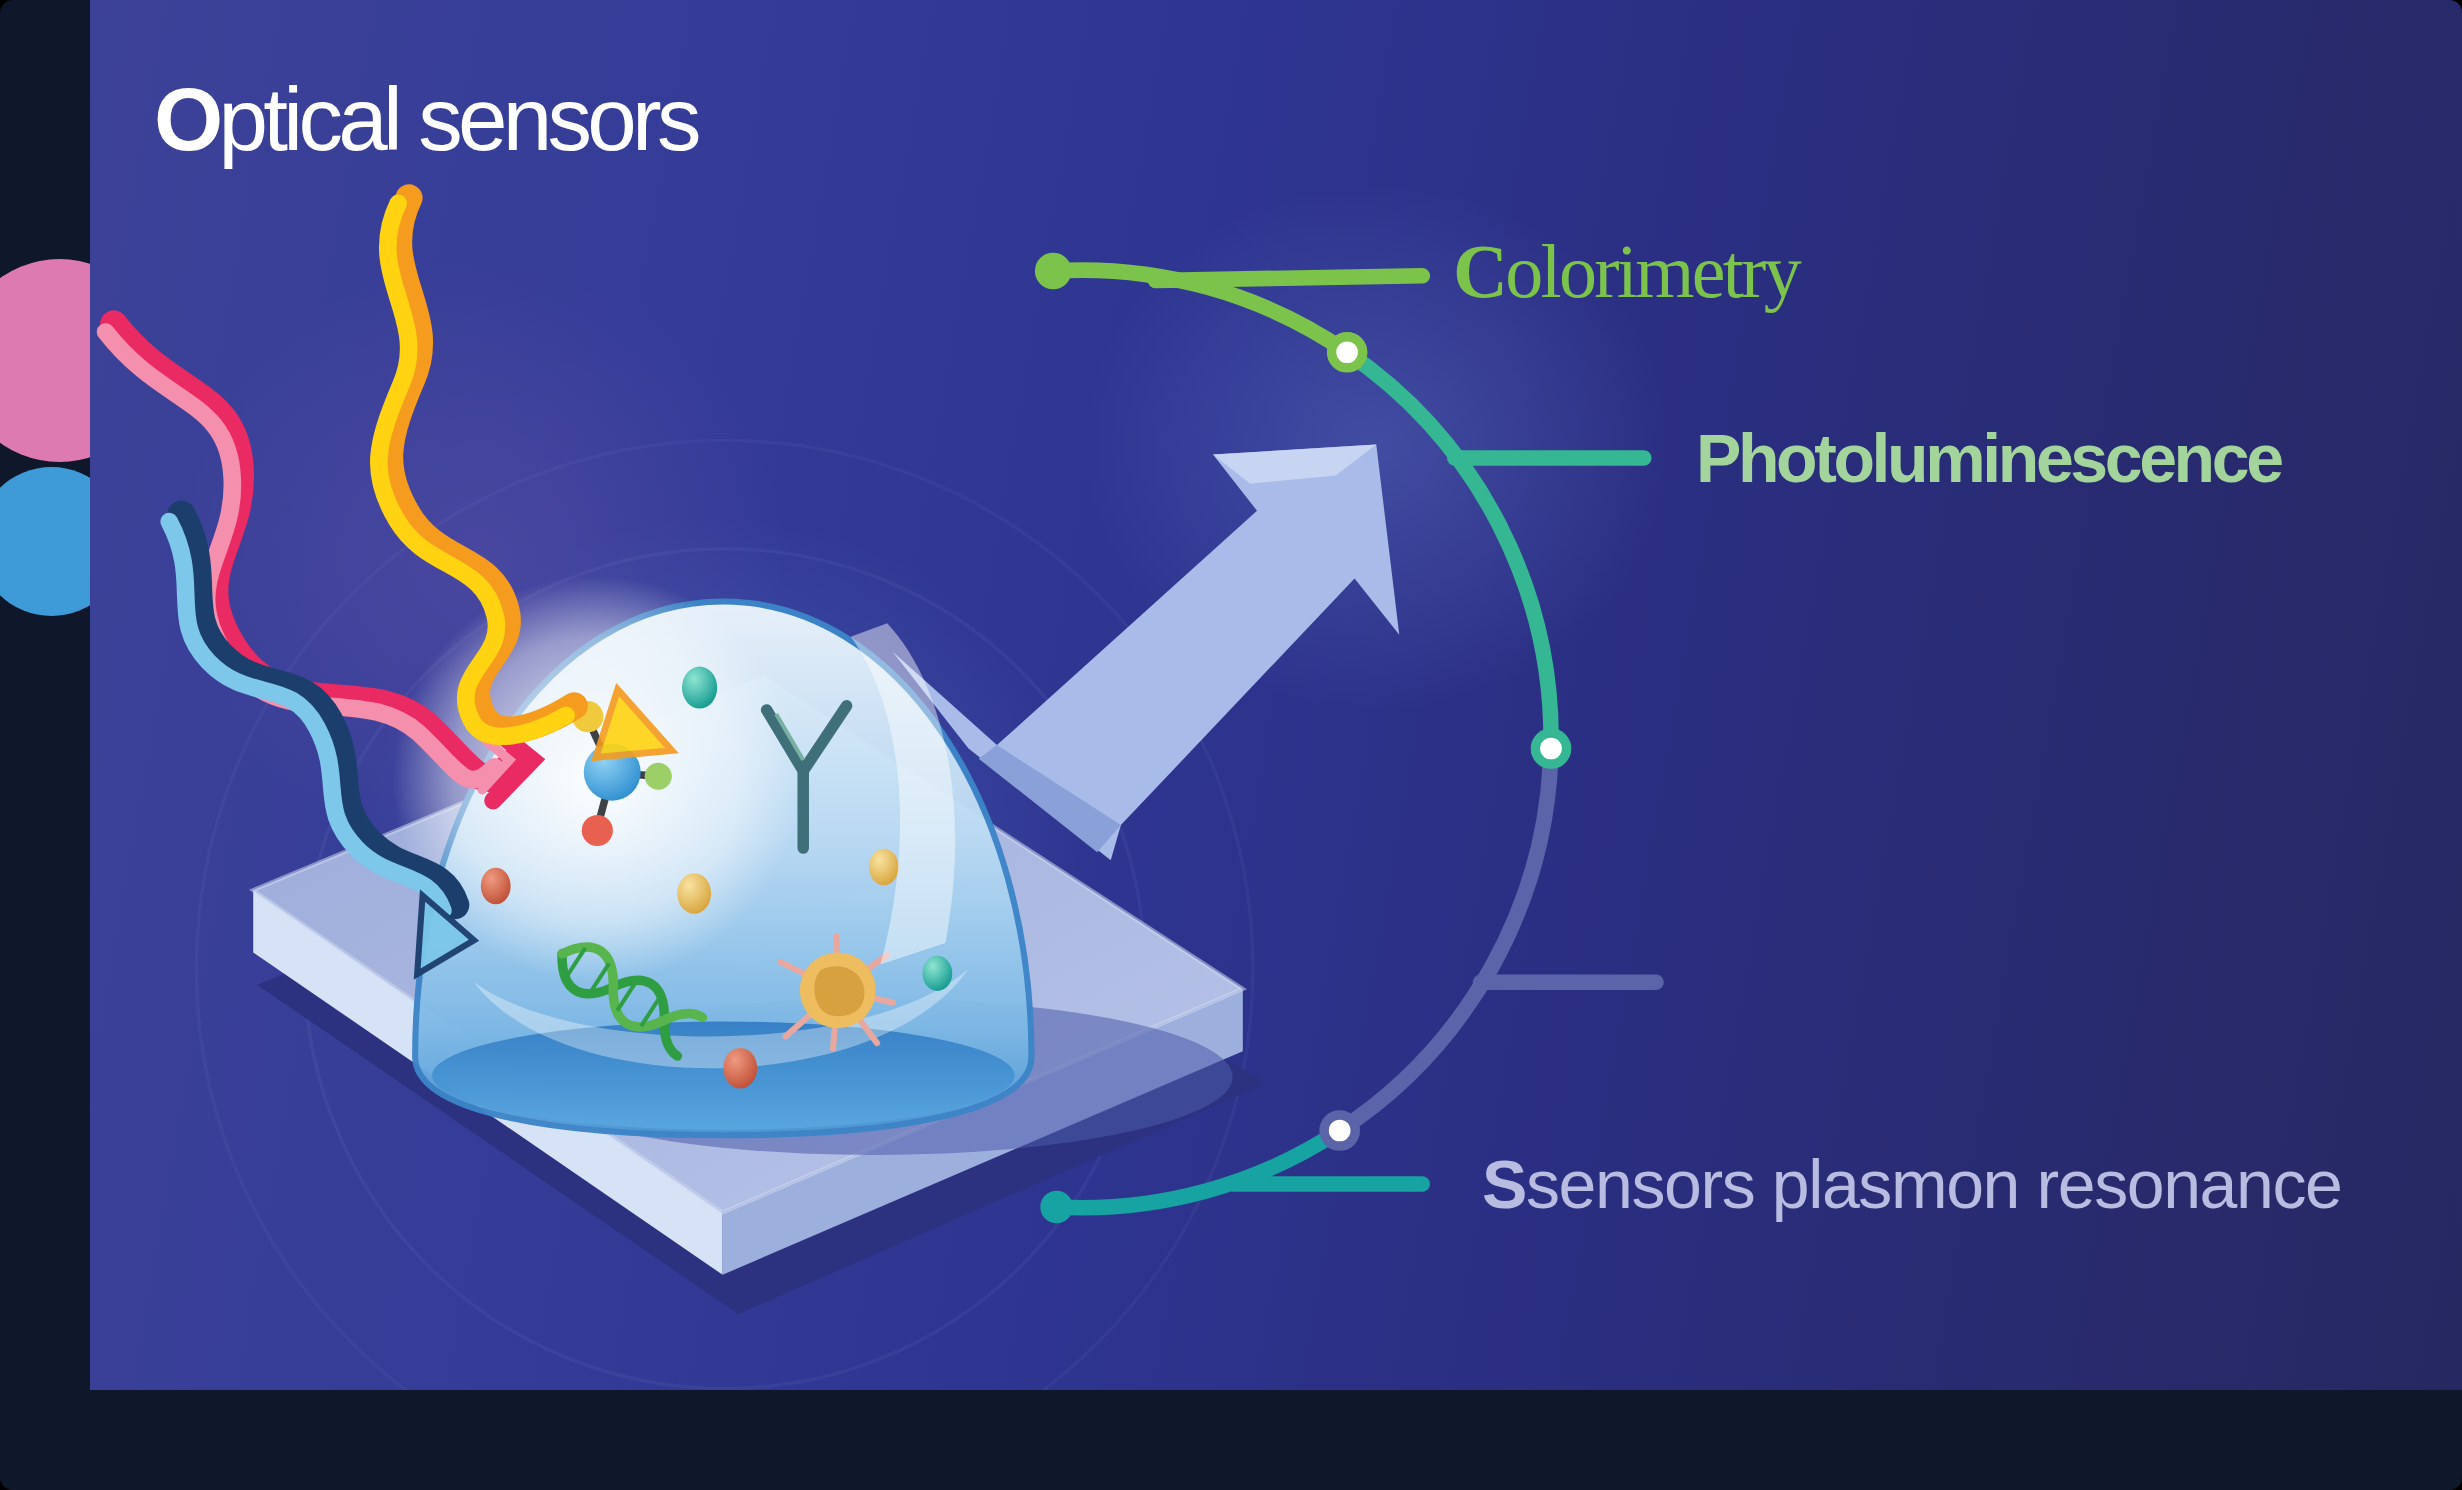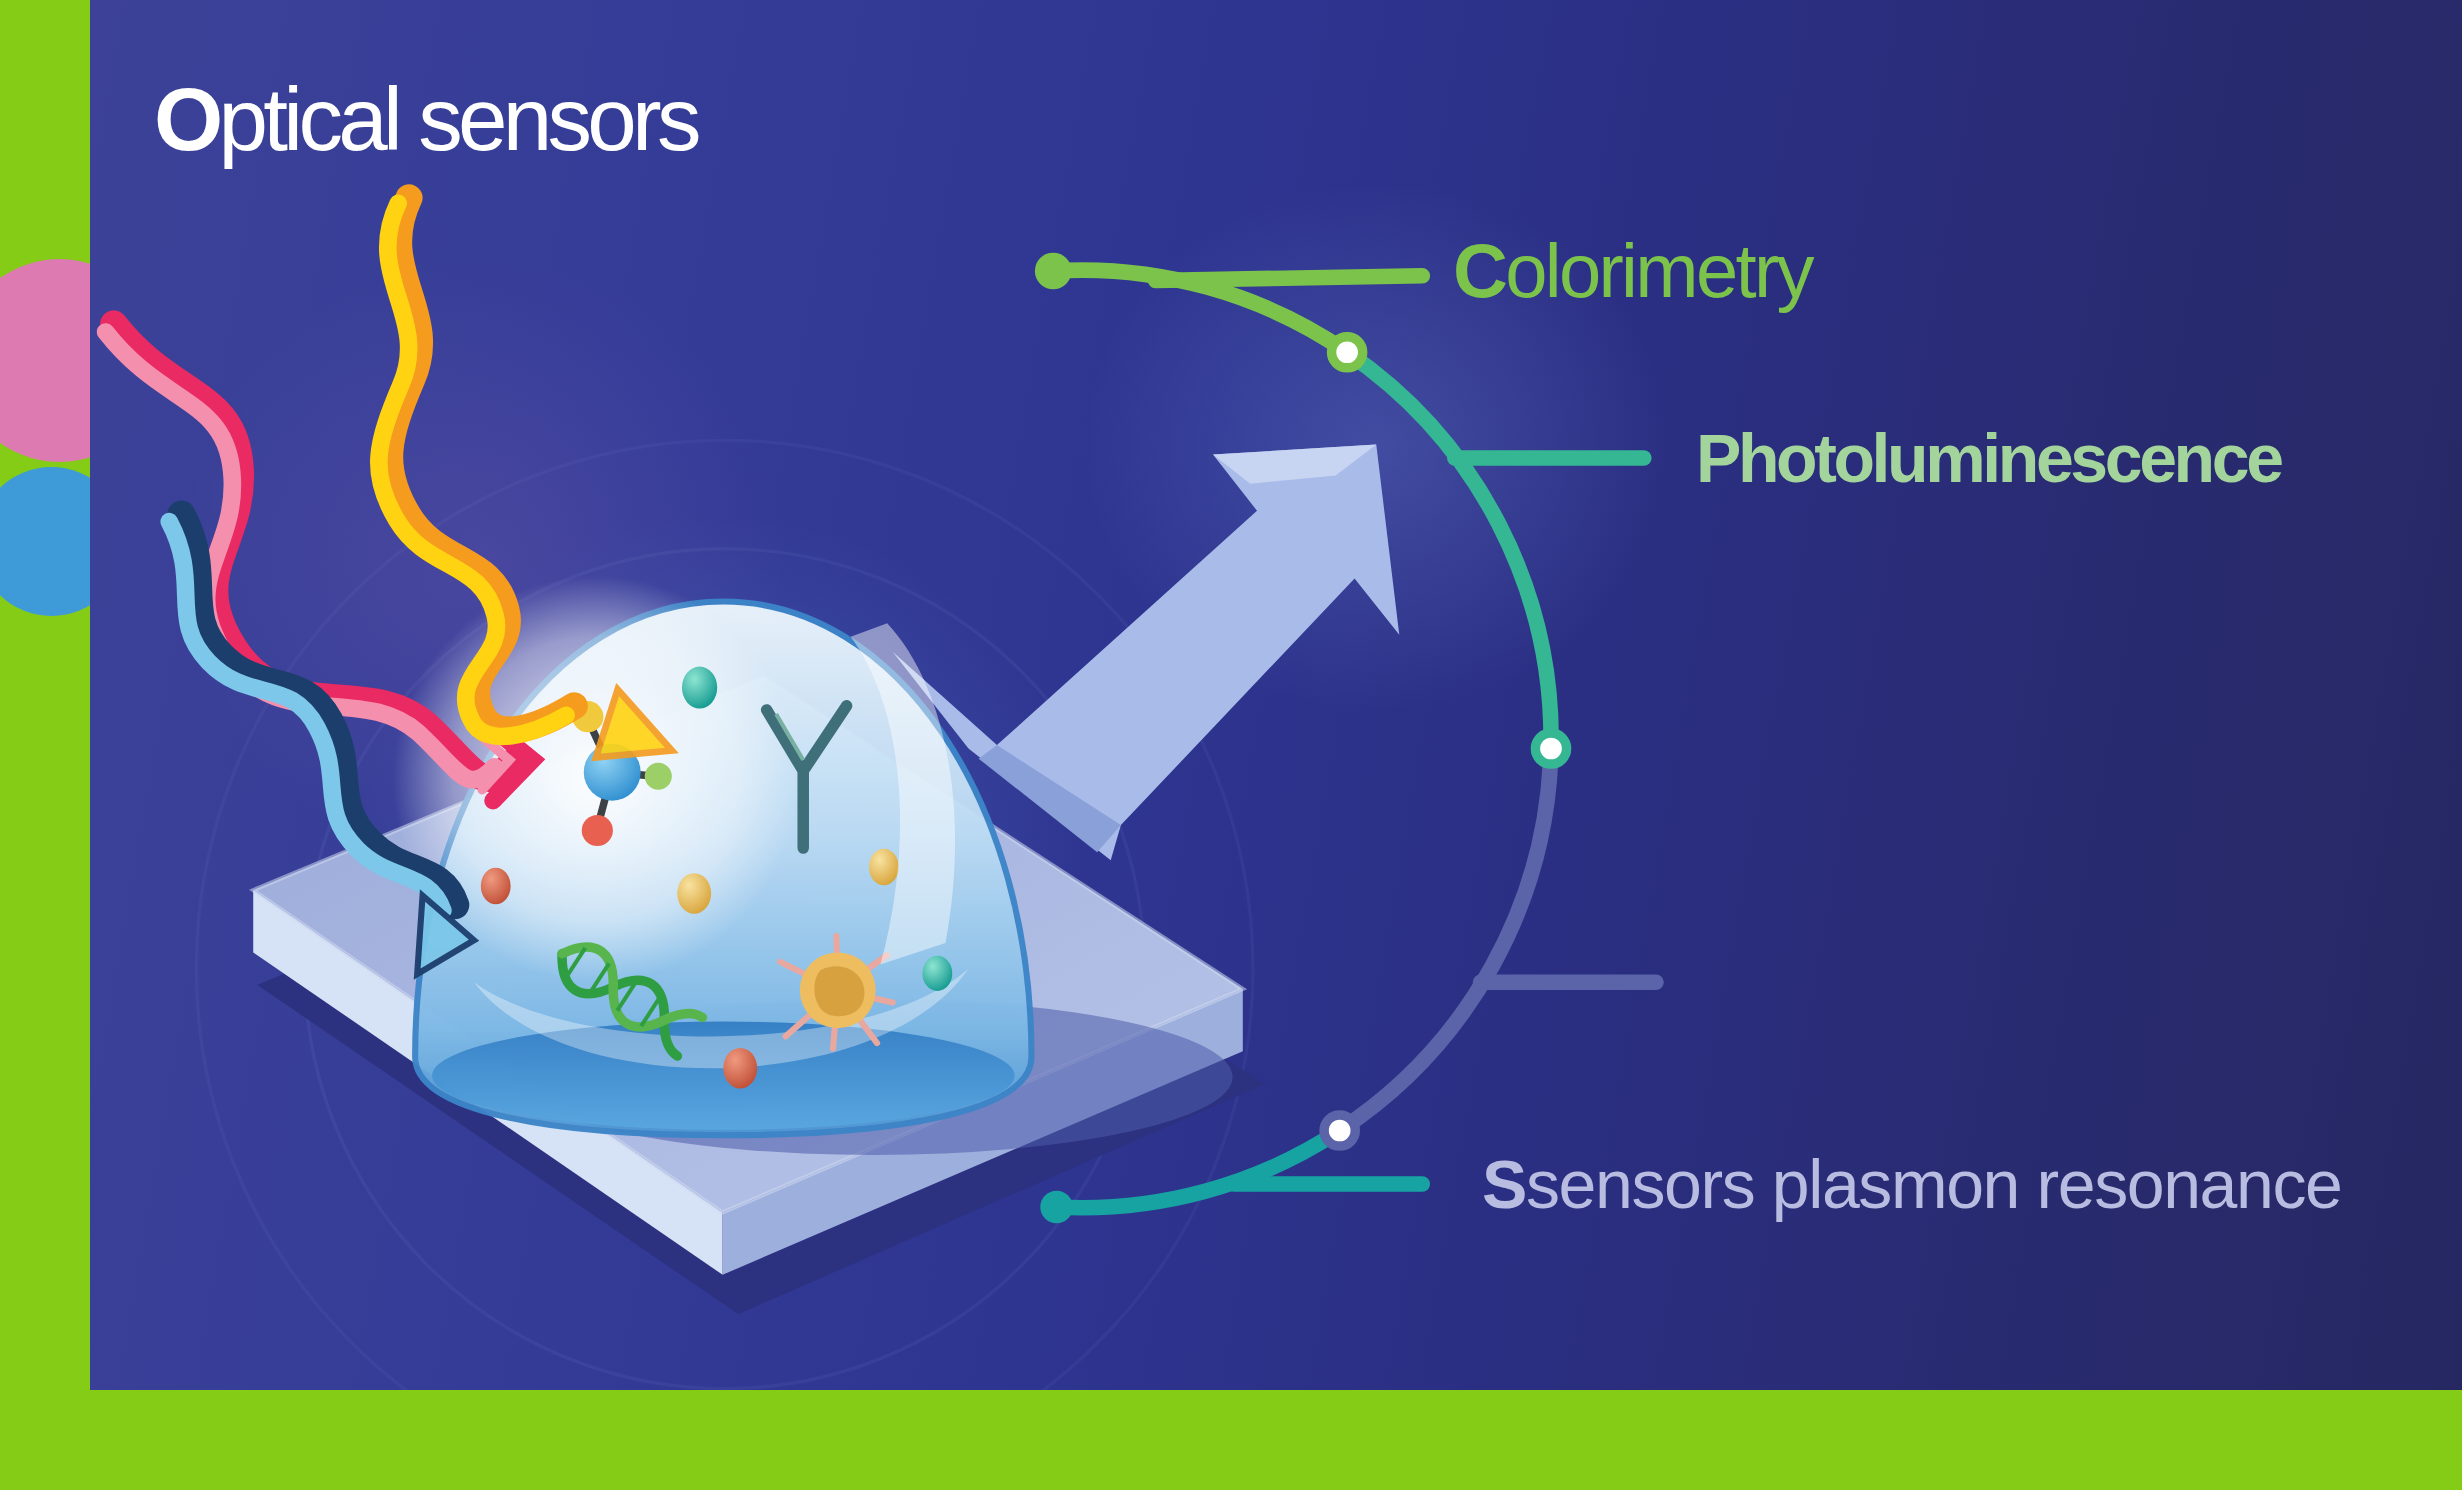--- a/index.html
+++ b/index.html
@@ -1,32 +1,32 @@
 <!DOCTYPE html>
 <html style="--green: #7cc34b; --palegreen: #a3d49c; --teal: #35b794; --teal2: #17a3a2; --periwinkle: #5b64a9; --paleblue: #b9d3dc; --paleblue2: #aed0dd; --lavender: #b8bce1; --blob-pink: #dd7ab2; --blob-blue: #3f9bd7; --wave-red: #ea2a62; --wave-pink: #f490ae; --wave-yellow: #ffd311; --wave-orange: #f59b1e; --wave-lightblue: #7cc7ea; --wave-navy: #1c3e6d; --arrow-body: #a9bce9; --panel-left: #3d4298; --panel-right: #262862;font-size:11px"><head>
 <meta charset="utf-8">
 <style>
   html,body{margin:0;padding:0;background:#000;}
-  #stage{position:relative;width:2462px;height:1490px;background:#84cc16;overflow:hidden;
-         font-family:"Liberation Sans",sans-serif;}
+  #stage{position:relative;width:2462px;height:1490px;background:#0f172a;overflow:hidden;
+         font-family:"Liberation Sans",sans-serif;border-radius:13px;}
   
   .blob{position:absolute;border-radius:50%;}
   #blob-pink{left:-42px;top:259px;width:203px;height:203px;background:var(--blob-pink);z-index:1;}
   #blob-blue{left:-23px;top:467px;width:149px;height:149px;background:var(--blob-blue);z-index:1;}
   
   #panel{position:absolute;left:90px;top:0;width:2372px;height:1390px;z-index:2;overflow:hidden;
     background:
       radial-gradient(420px 379px at 1287px 447px, rgba(150,180,255,.20), rgba(150,180,255,0) 70%),
       radial-gradient(515px 474px at 630px 847px, rgba(120,180,255,.22), rgba(120,180,255,0) 70%),
       radial-gradient(434px 434px at 393px 562px, rgba(160,115,200,.18), rgba(160,115,200,0) 70%),
       linear-gradient(100deg,#3d4298 0%,#343c97 24%,#2e3590 45%,#2b2f83 62%,#292b72 80%,#262862 100%);}
   .label{position:absolute;white-space:nowrap;line-height:1;}
   .label b{font-weight:700;}
   #title{left:64px;top:75px;font-size:89px;letter-spacing:-4.7px;color:#fff;}
-  #lbl-colorimetry{left:1363px;top:233px;font-size:76px;letter-spacing:-2.7px;color:var(--green);}
+  #lbl-colorimetry{left:1363px;top:233px;font-size:76px;letter-spacing:-2.7px;color:var(--green);font-family:Liberation Serif, serif;}
   #lbl-photo{left:1606px;top:424px;font-size:68px;letter-spacing:-3.4px;font-weight:700;color:var(--palegreen);}
   #lbl-fluor{left:1669px;top:551px;font-size:65px;letter-spacing:-2.7px;color:var(--paleblue);}
   #lbl-nir{left:1641px;top:663px;font-size:64px;letter-spacing:-1.4px;color:var(--paleblue);}
   #lbl-sers{left:1612px;top:878px;font-size:68px;letter-spacing:-2px;color:var(--paleblue2);line-height:89px;}
   #lbl-spr{left:1392px;top:1150px;font-size:68px;letter-spacing:-1.4px;color:var(--lavender);}
   .arc-green{stroke:var(--green);}
   .arc-teal{stroke:var(--teal);}
   .arc-peri{stroke:var(--periwinkle);}
   .arc-teal2{stroke:var(--teal2);}
   .dot-green{fill:var(--green);}

